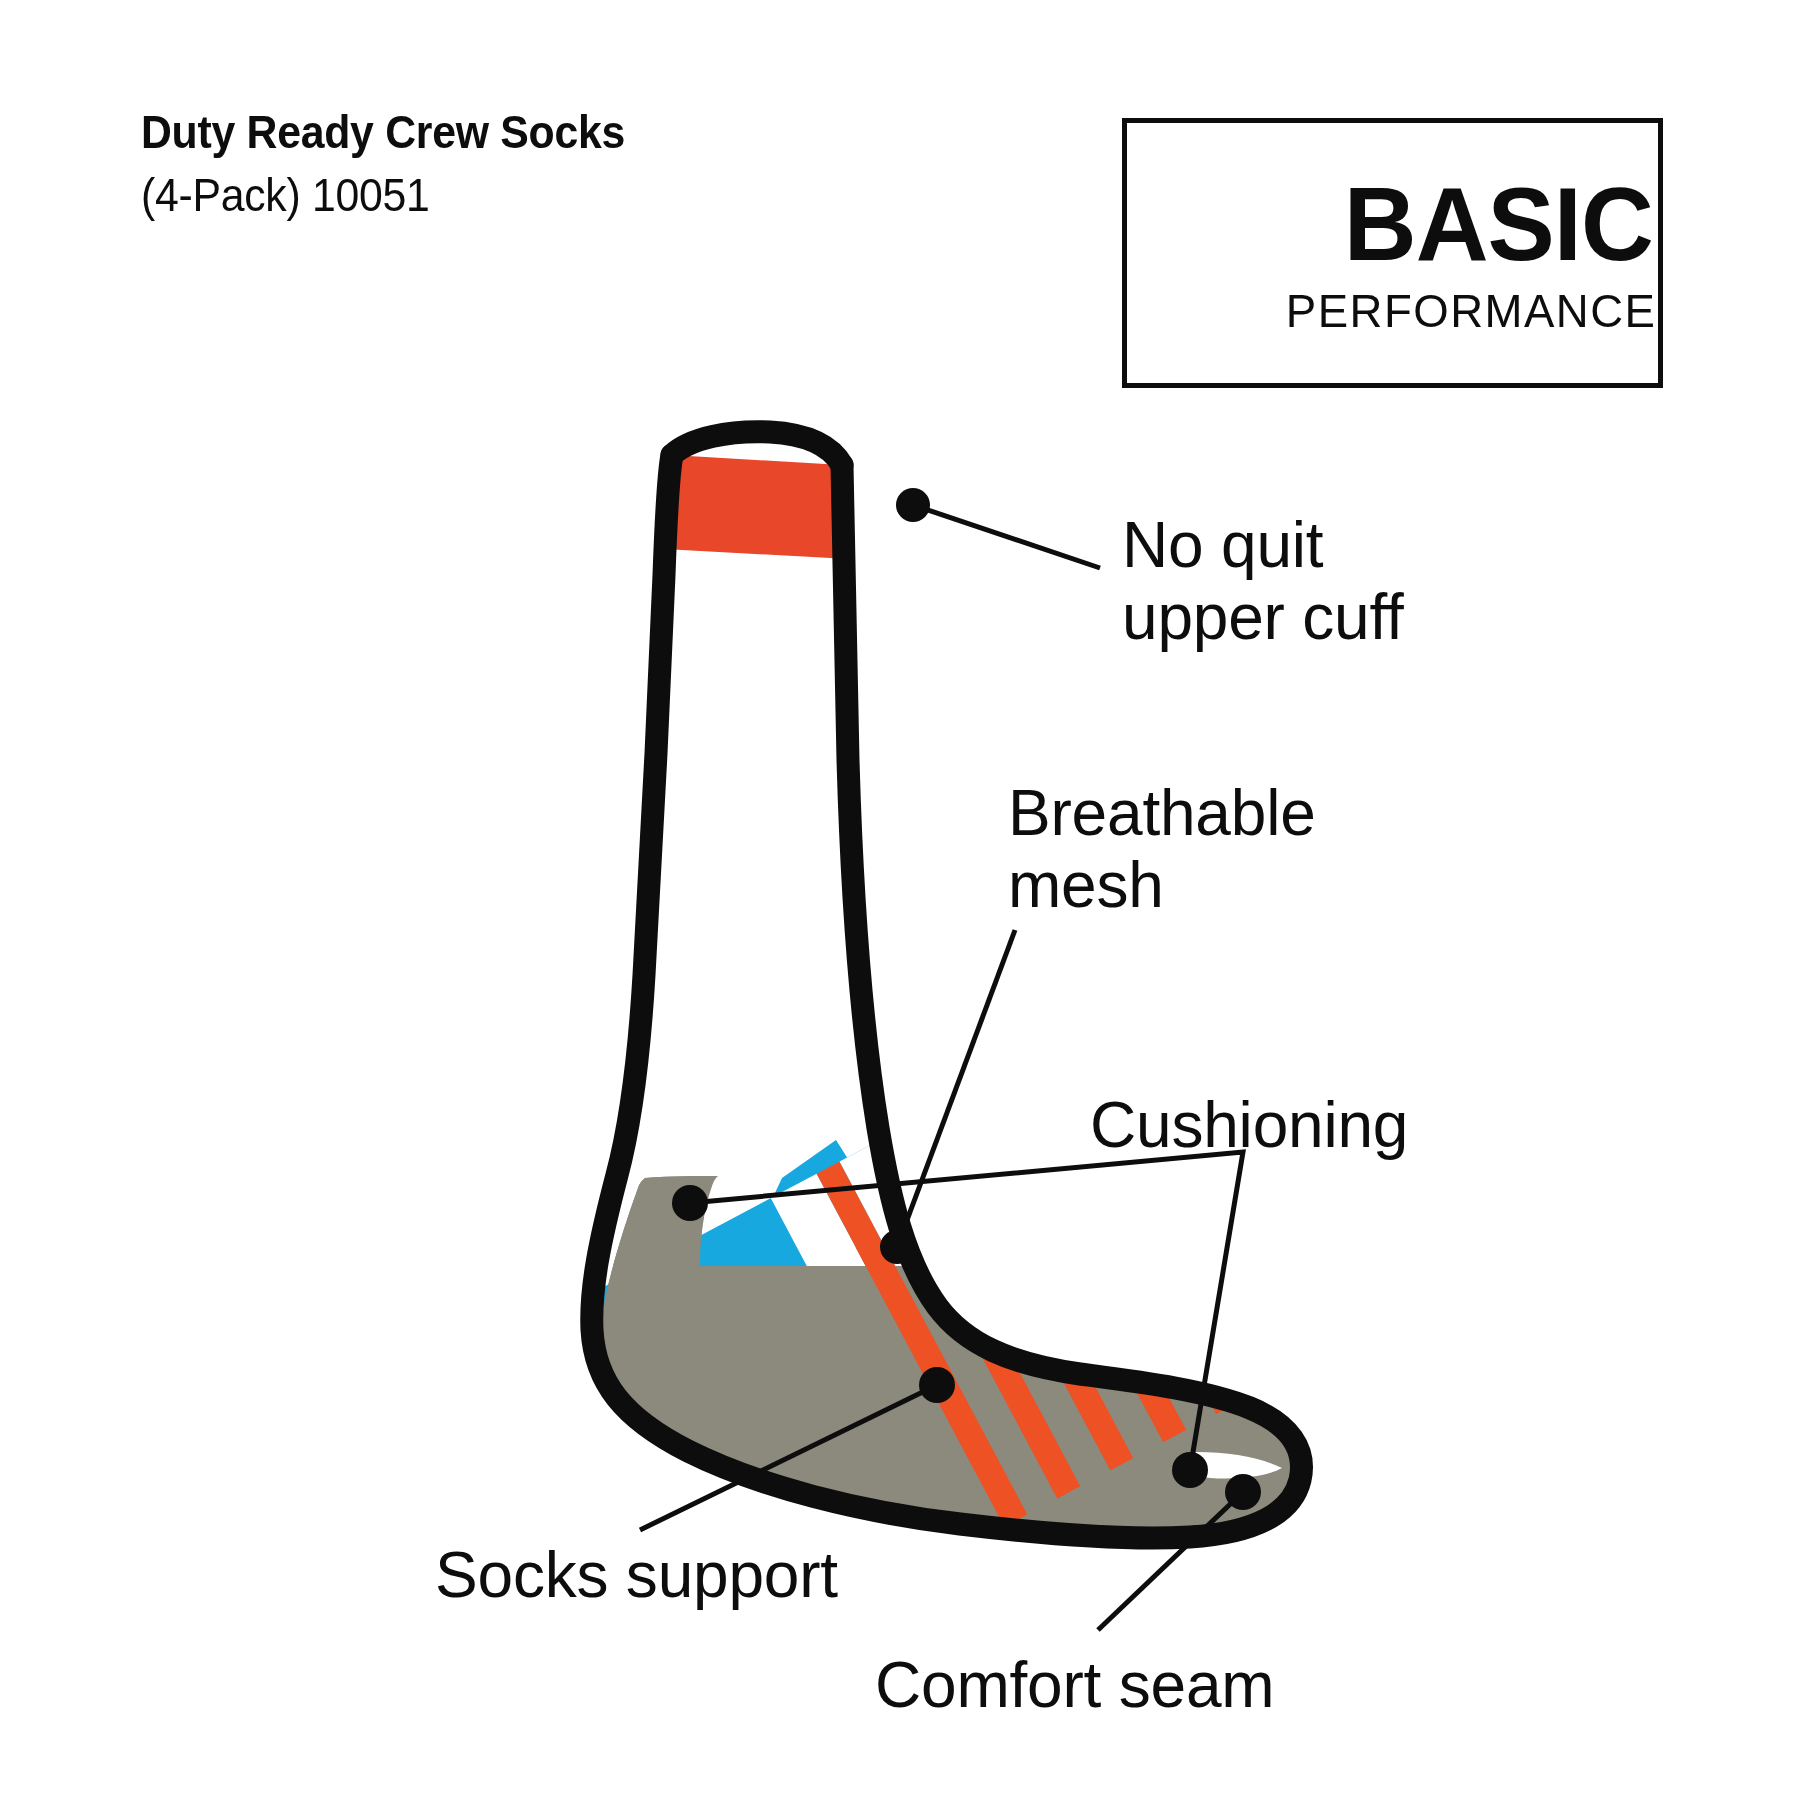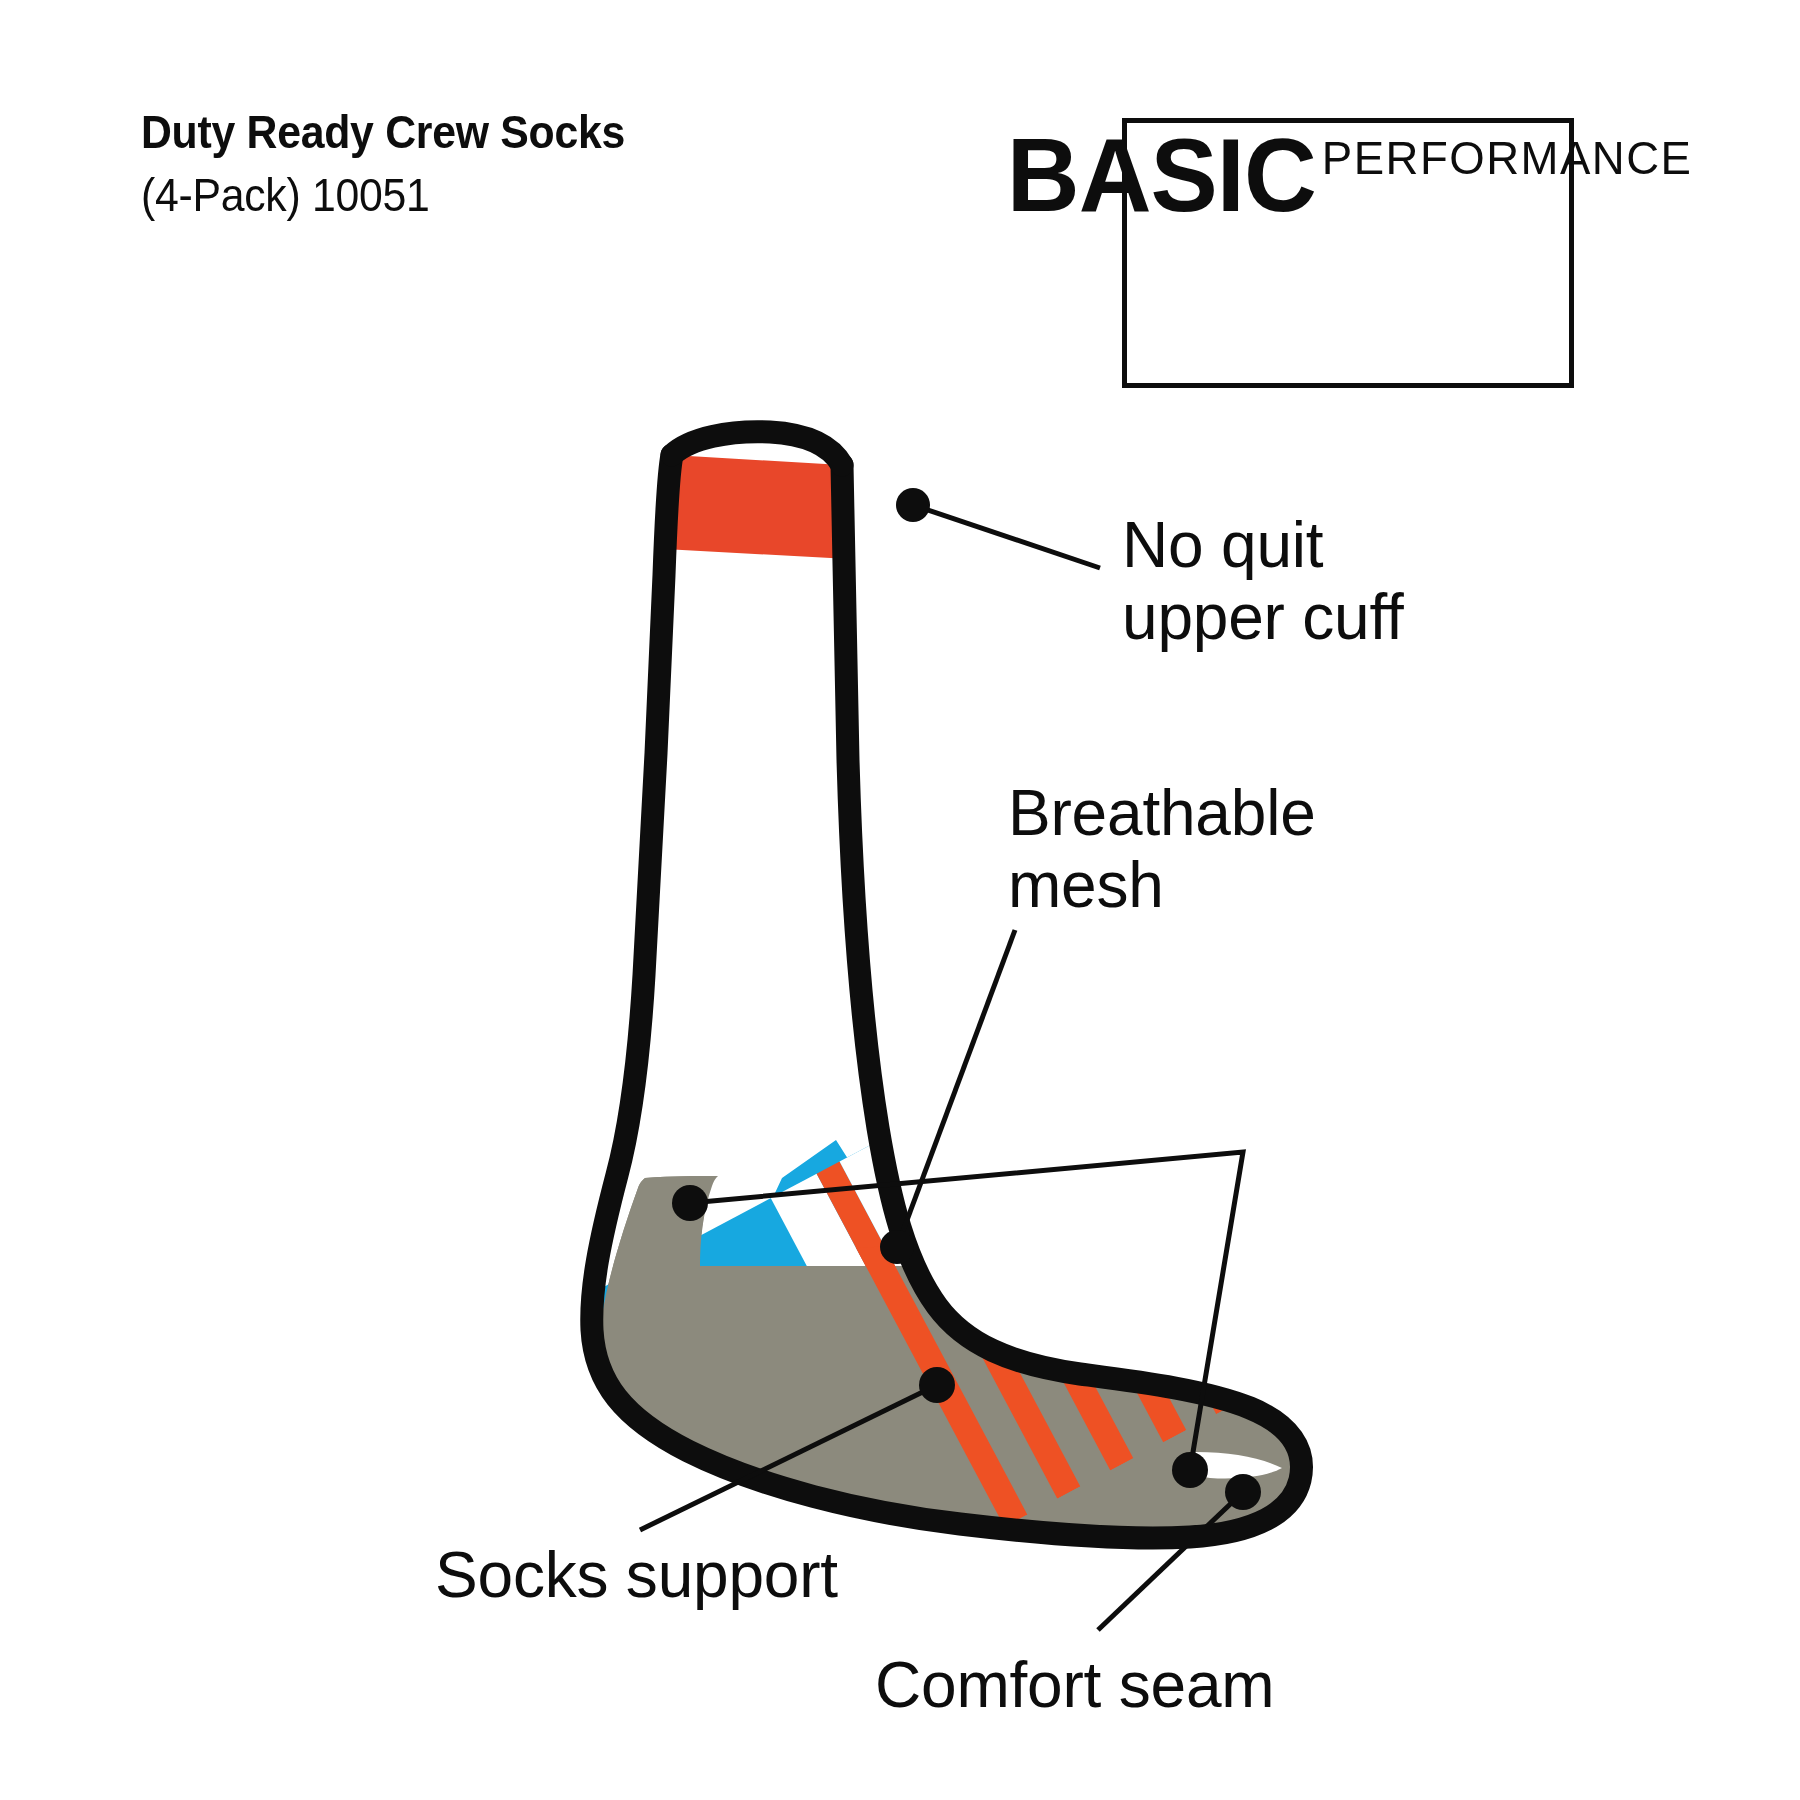--- a/index.html
+++ b/index.html
@@ -26,25 +26,25 @@
     white-space:nowrap;
     transform:scaleX(0.93);
     transform-origin:left center;
   }
   #title-block .line.l1{font-weight:bold;}
   #title-block .line.l2{font-weight:500;margin-top:9px;}
 
   
   #badge{
     position:absolute;left:1122px;top:118px;
-    width:452px;height:270px;
+    width:541px;height:270px;
     border:5px solid #0d0d0d;
     box-sizing:border-box;
-    display:flex;flex-direction:row;
-    align-items:flex-start;justify-content:center;
+    display:flex;flex-direction:column;
+    align-items:flex-end;justify-content:center;
   }
   #badge .basic{
     font-size:104px;font-weight:bold;letter-spacing:-1px;
     line-height:1.0;
     transform:scaleX(0.97);
   }
   #badge .perf{
     font-size:46px;font-weight:400;letter-spacing:1.5px;
     line-height:1.0;margin-top:12px;
     transform:scaleX(0.99);
@@ -243,16 +243,17 @@
     <circle cx="937" cy="1385" r="18" fill="#0d0d0d"></circle>
 
     <line x1="1243" y1="1492" x2="1098" y2="1630" stroke="#0d0d0d" stroke-width="5"></line>
     <circle cx="1243" cy="1492" r="18" fill="#0d0d0d"></circle>
   </svg>
 
   <div class="callout" id="lbl-cuff">No quit
 upper cuff</div>
   <div class="callout" id="lbl-mesh">Breathable
 mesh</div>
+  <div class="callout" id="lbl-cushion">Cushioning</div>
   <div class="callout" id="lbl-arch">Socks support</div>
   <div class="callout" id="lbl-seam">Comfort seam</div>
 
 </div>
 
 </body></html>

